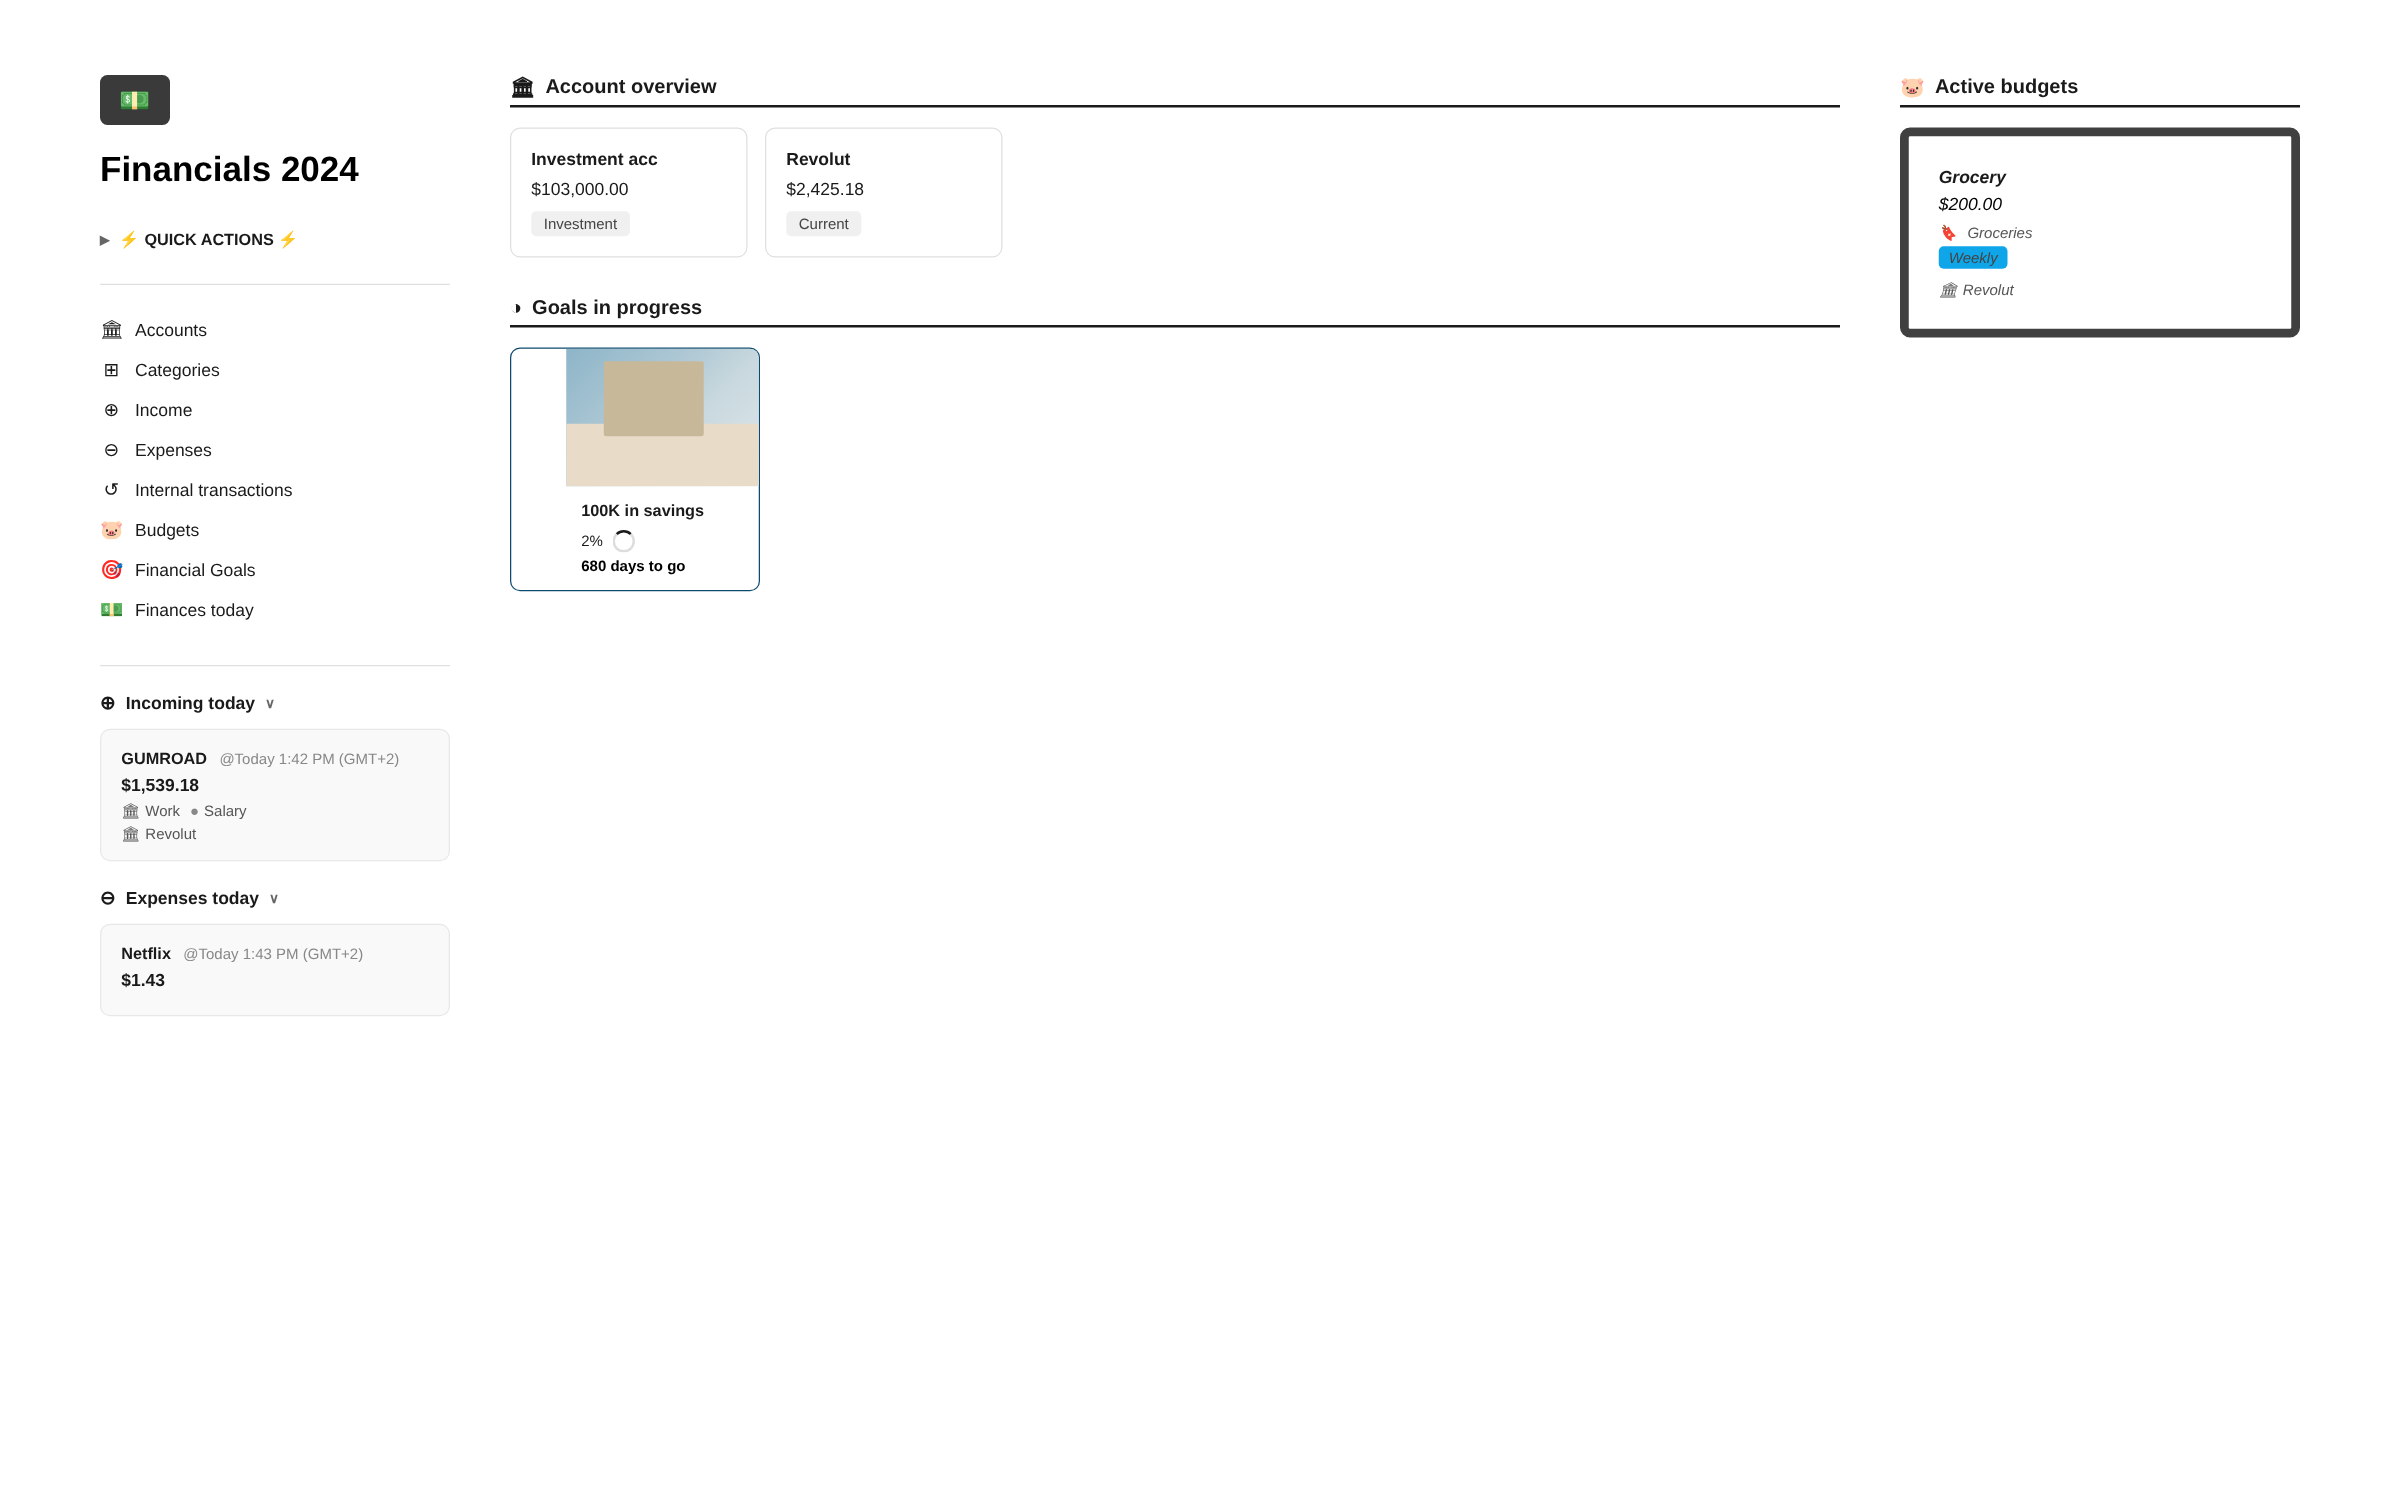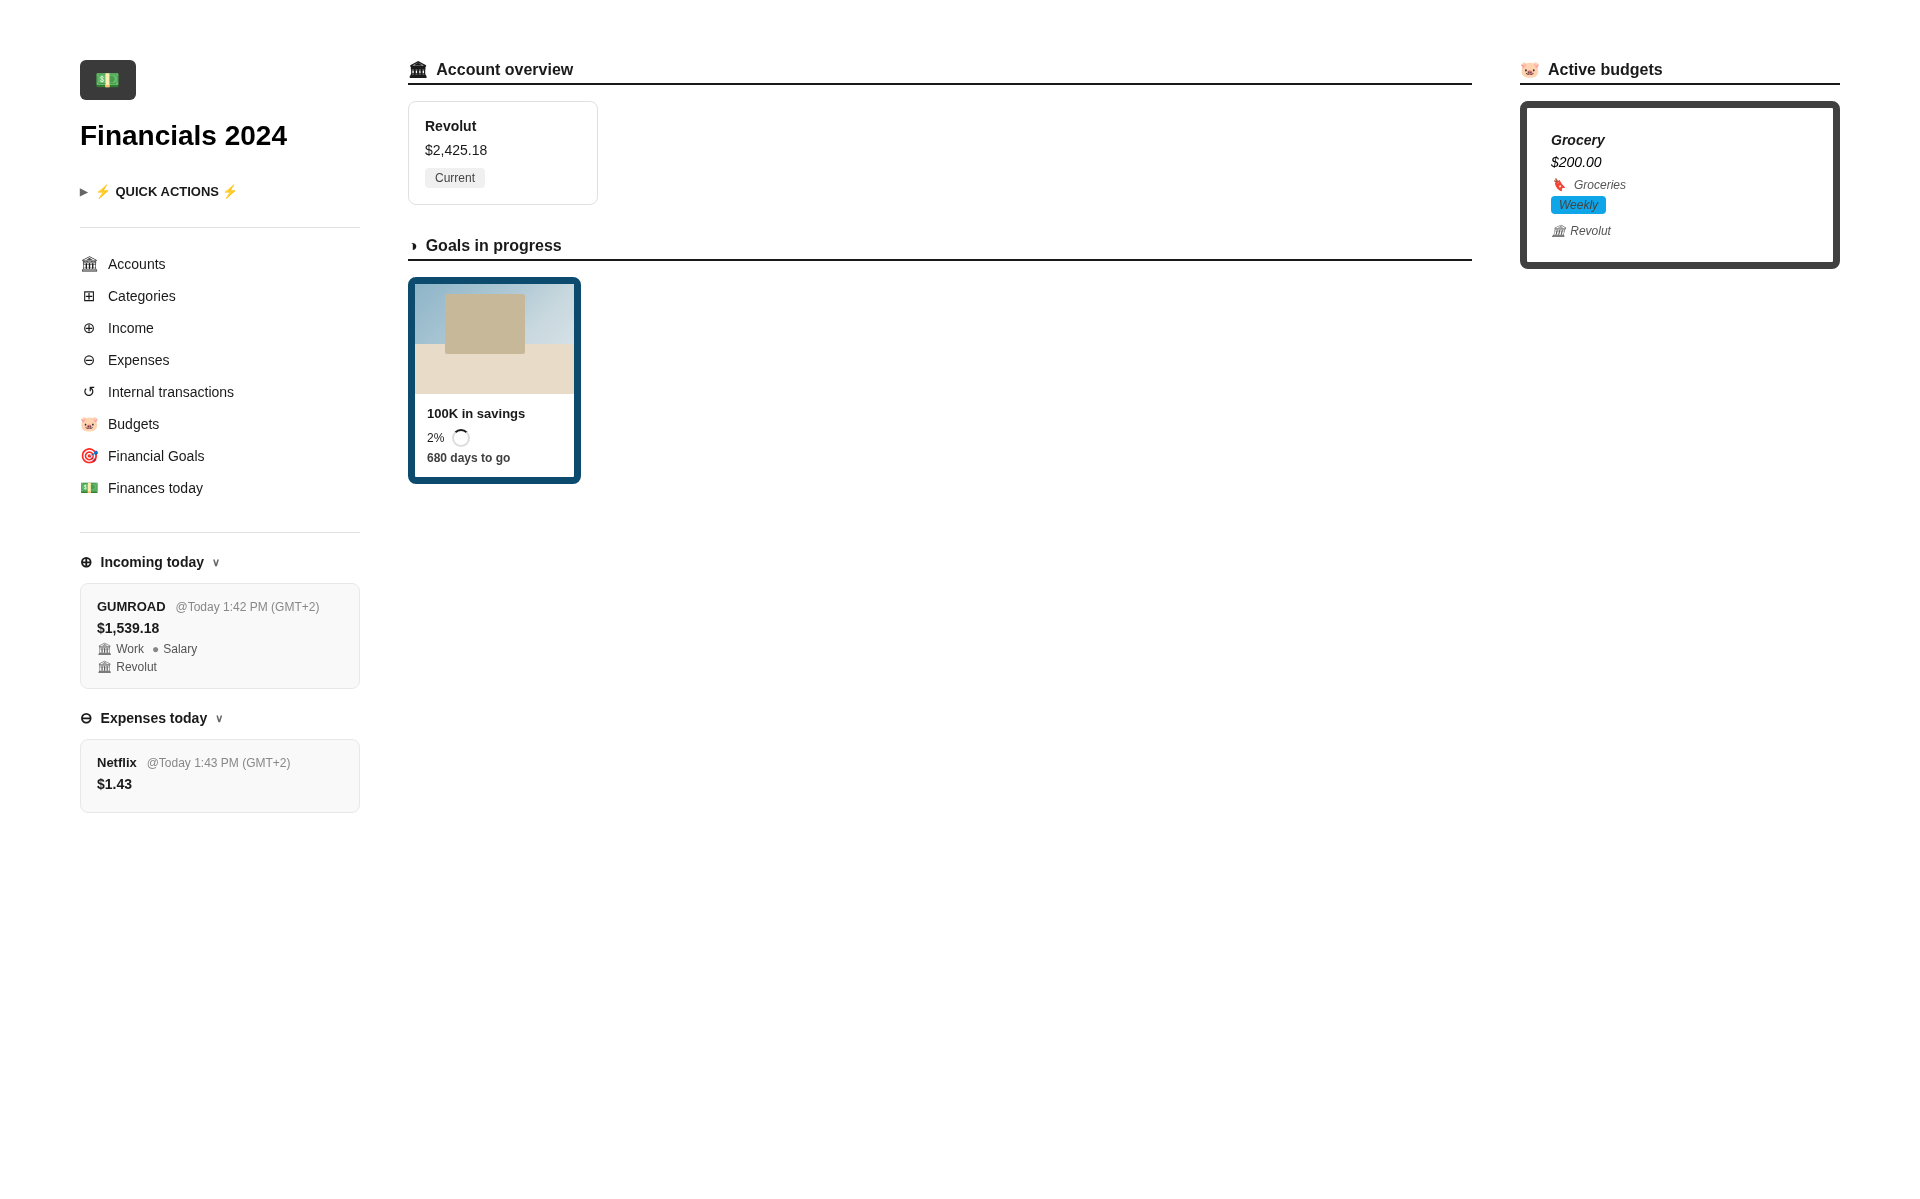--- a/index.html
+++ b/index.html
@@ -226,24 +226,25 @@
       font-size: 12px;
       color: #444;
       display: inline-block;
       margin-bottom: 6px;
     }
 
     
     .goals-section { margin-top: 32px; }
     .goal-card {
       background: #fff;
-      border: 7px solid #0c4a6e;
+      border: 1px solid #0c4a6e;
       border-radius: 8px;
       overflow: hidden;
-      width: 173px;
+      width: 200px;
+      padding-left: 44px;
     }
     .goal-image {
       width: 100%;
       height: 110px;
       background: linear-gradient(135deg, #8db5c8 0%, #b0c9d5 40%, #c8d8de 60%, #e0e8ec 100%);
       position: relative;
       overflow: hidden;
     }
     
     .goal-image::before {
@@ -280,21 +281,21 @@
       width: 18px;
       height: 18px;
       border-radius: 50%;
       border: 2.5px solid #ddd;
       border-top-color: #1a1a1a;
       display: inline-block;
     }
     .goal-days {
       font-size: 12px;
       font-weight: 600;
-      color: #404040;
+      color: #000000;
     }
 
     .expenses-section { margin-top: 20px; }
   </style>
 </head>
 <body>
 
 <div class="page">
   <div class="main-layout">
 
@@ -399,20 +400,25 @@
         <div class="col-main">
 
           <div>
             <div class="section-title">
               <span>🏛</span>
               <span>Account overview</span>
             </div>
             <hr class="section-underline">
             <div class="account-cards">
               <div class="account-card">
+                <div class="account-card-name">Investment acc</div>
+                <div class="account-card-balance">$103,000.00</div>
+                <span class="account-card-type">Investment</span>
+              </div>
+              <div class="account-card">
                 <div class="account-card-name">Revolut</div>
                 <div class="account-card-balance">$2,425.18</div>
                 <span class="account-card-type">Current</span>
               </div>
             </div>
           </div>
 
           <div class="goals-section">
             <div class="section-title">
               <span>◑</span>

